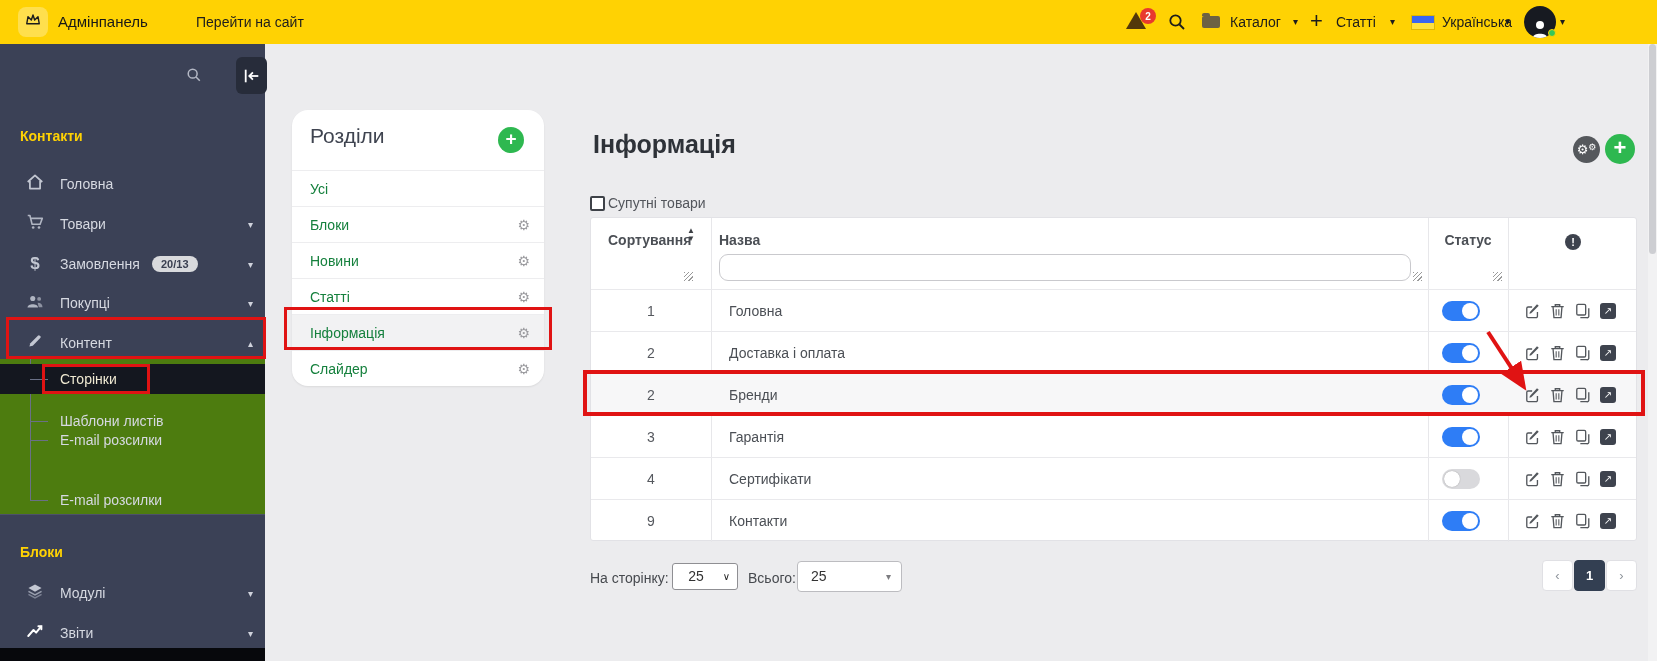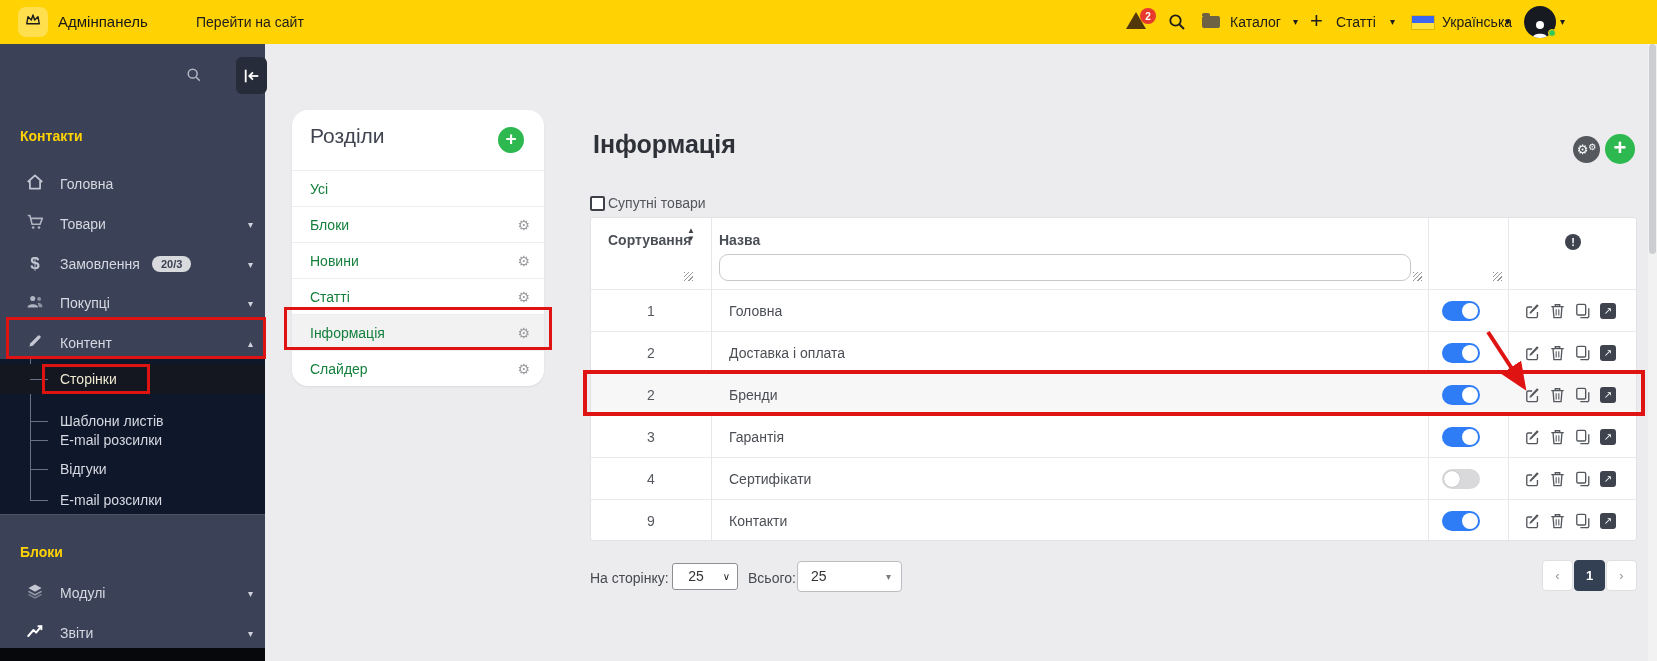--- a/index.html
+++ b/index.html
@@ -32,21 +32,21 @@
   .sb-search { left:18px; top:14px; width:206px; height:36px; background:#474d61; border:none; border-radius:8px; color:#e8e9ee; font-size:13px; padding:0 34px 0 14px; font-family:"Liberation Sans",sans-serif; }
   .sb-search::placeholder { color:#b4b8c5; }
   .sb-search-ico { left:186px; top:23px; }
   .sb-collapse { left:236px; top:13px; width:31px; height:37px; background:#272c3a; border-radius:6px; display:flex; align-items:center; justify-content:center; cursor:pointer; }
   .sb-section { left:20px; font-size:14px; font-weight:bold; color:#ffd203; }
   .sb-item { left:0; width:265px; height:38px; display:flex; align-items:center; cursor:pointer; }
   .sb-item .ico { position:absolute; left:26px; width:18px; text-align:center; }
   .sb-item .lbl { position:absolute; left:60px; font-size:14px; font-weight:500; color:#d6d9e1; }
   .sb-item .crt { position:absolute; right:12px; font-size:10px; color:#cfd2dc; }
   .sb-badge { position:absolute; left:152px; background:#d9dadd; color:#3a3f50; font-size:11px; font-weight:bold; border-radius:9px; padding:2px 9px; }
-  .submenu { left:0; top:315px; width:265px; height:156px; background:#0f172a; }
+  .submenu { left:0; top:315px; width:265px; height:156px; background:#4d7c0f; }
   .sub-item { position:absolute; left:0; width:265px; height:30px; line-height:30px; cursor:pointer; }
   .sub-item .lbl { position:absolute; left:60px; font-size:14px; color:#d6d9e1; }
   .sub-item.active { background:#14171f; }
   .sub-item.active .lbl { color:#efe9d2; }
   .tree-v { position:absolute; left:30px; top:0; width:1px; height:142px; background:#6a7086; }
   .tree-h { position:absolute; left:30px; width:18px; height:1px; background:#6a7086; }
   .sb-divider { left:0; top:470px; width:265px; height:1px; background:#4c5268; }
   .sb-bottom-strip { left:0; top:604px; width:265px; height:13px; background:#07080c; }
 
   
@@ -186,21 +186,21 @@
             <circle cx="9.5" cy="18.5" r="1.8" fill="#b0b5c2"></circle>
             <circle cx="17.5" cy="18.5" r="1.8" fill="#b0b5c2"></circle>
           </svg></span>
       <span class="lbl">Товари</span>
       <span class="crt">▾</span>
     </div>
 
     <div class="abs sb-item" style="top:201px;">
       <span class="ico" style="color:#c3c7d2;font-size:17px;font-weight:bold;">$</span>
       <span class="lbl">Замовлення</span>
-      <span class="sb-badge">20/3</span>
+      <span class="sb-badge">20/13</span>
       <span class="crt">▾</span>
     </div>
 
     <div class="abs sb-item" style="top:240px;">
       <span class="ico"><svg width="18" height="15" viewBox="0 0 24 20">
             <circle cx="9" cy="6" r="3.4" fill="#b0b5c2"></circle>
             <path d="M2 18 C2 12 16 12 16 18 Z" fill="#b0b5c2"></path>
             <circle cx="17.5" cy="6.5" r="2.6" fill="#8d92a1"></circle>
             <path d="M15.5 11.5 C20 11.5 22 14 22 17.5 H17" fill="#8d92a1"></path>
           </svg></span>
@@ -223,24 +223,20 @@
         <span class="lbl">Сторінки</span>
       </div>
       <div class="sub-item" style="top:35px;margin-top:12px;">
         <span class="tree-h" style="top:15px;"></span>
         <span class="lbl">Шаблони листів</span>
       </div>
       <div class="sub-item" style="top:66px;">
         <span class="tree-h" style="top:15px;"></span>
         <span class="lbl">E-mail розсилки</span>
       </div>
-      <div class="sub-item" style="top:95px;">
-        <span class="tree-h" style="top:15px;"></span>
-        <span class="lbl">Відгуки</span>
-      </div>
       <div class="sub-item" style="top:126px;">
         <span class="tree-h" style="top:15px;"></span>
         <span class="lbl">E-mail розсилки</span>
       </div>
     </div>
 
     <div class="abs sb-divider"></div>
     <div class="abs sb-section" style="top:500px;">Блоки</div>
 
     <div class="abs sb-item" style="top:530px;">
@@ -305,20 +301,21 @@
 
   <div id="tbl" class="abs">
     <div class="v-line" style="left:120px;"></div>
     <div class="v-line" style="left:837px;"></div>
     <div class="v-line" style="left:917px;"></div>
 
     <div class="th" style="left:17px; top:14px;">Сортування</div>
     <div class="sort-arrows">▲<br>▼</div>
     <div class="th" style="left:128px; top:14px;">Назва</div>
     <input class="name-filter" value="" style="">
+    <div class="th" style="left:837px; top:14px; width:80px; text-align:center;">Статус</div>
     <div class="info-circle">!</div>
 
     <div class="resize-h" style="left:93px; top:54px;"></div>
     <div class="resize-h" style="left:822px; top:54px;"></div>
     <div class="resize-h" style="left:902px; top:54px;"></div>
 
     <div class="tr" style="top:71px;">
       <span class="td-sort">1</span>
       <span class="td-name">Головна</span>
       <span class="toggle on"></span>

